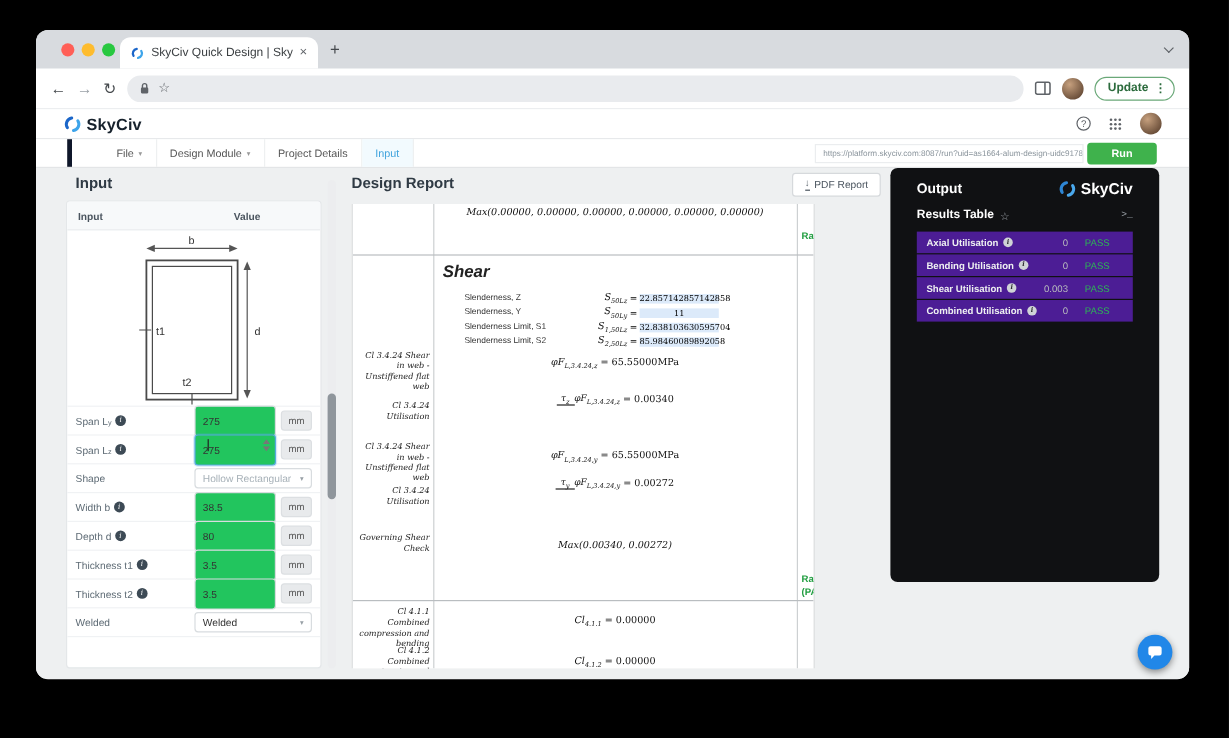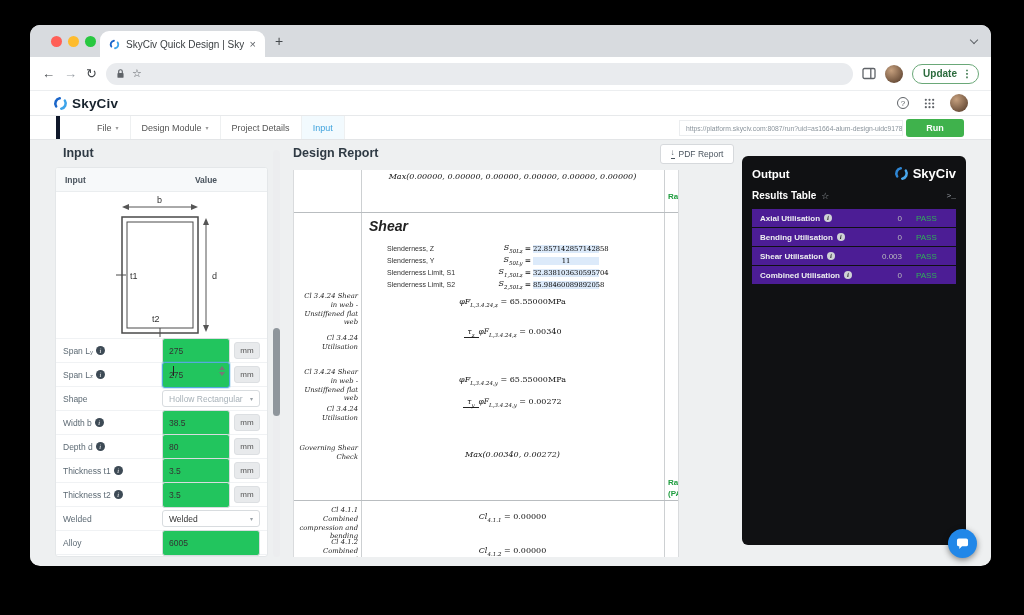--- a/index.html
+++ b/index.html
@@ -89,21 +89,21 @@
   .sl-row { position:absolute; left:93px; width:212px; height:11px; display:flex; align-items:center; }
   .sl-label { flex:1; font-size:7px; color:#333; font-family:"Liberation Sans",sans-serif; }
   .sl-sym { font-size:8px; font-style:italic; text-align:right; }
   .sl-eq { font-size:7.5px; margin:0 2px; }
   .sl-val { width:66px; background:#dceafa; font-size:6.8px; text-align:center; }
   .frac { display:inline-block; vertical-align:middle; text-align:center; font-size:7.5px; }
   .frac .fn { padding:0 4px 1px; border-bottom:1px solid #222; }
   .frac .fd { padding-top:1px; }
 
   
-  .output { position:absolute; left:712px; top:0; width:224px; height:389px; background:#101113; border-radius:6px; padding:10px 10px 0;margin-top:16px; }
+  .output { position:absolute; left:712px; top:0; width:224px; height:345px; background:#101113; border-radius:6px; padding:10px 22px 0; }
   .out-head { display:flex; align-items:center; }
   .out-title { font-size:11.5px; font-weight:bold; color:#fff; flex:1; }
   .out-brand { display:flex; align-items:center; gap:4px; }
   .out-brand-text { font-size:13px; font-weight:bold; color:#fff; }
   .results-row { display:flex; align-items:center; margin-top:9px; }
   .results-title { font-size:10px; font-weight:bold; color:#fff; }
   .res-star { color:#9aa0a6; font-size:9px; margin-left:5px; }
   .term { margin-left:auto; color:#9aa0a6; font-size:8px; font-family:"Liberation Mono",monospace; }
   .res-list { margin-top:8px; }
   .res-row { height:18px; background:#4c1d95; display:flex; align-items:center; padding:0 8px; margin-bottom:1px; }
@@ -316,28 +316,20 @@
       <div class="field-row">
         <span class="f-label">
             <span>Welded</span>
           </span>
         <span class="f-select">
             <span>Welded</span>
             <span class="sel-caret">▾</span>
           </span>
       </div>
 
-      <div class="field-row">
-        <span class="f-label">
-            <span>Alloy</span>
-          </span>
-        <span class="f-input wide">
-            <span>6005</span>
-          </span>
-      </div>
     </div>
 
     <div class="vscroll">
       <div class="vthumb"></div>
     </div>
 
     <div class="panel-title" style="left:263px; top:6px;">Design Report</div>
     <div class="pdf-btn">
       <span class="dl-ico">↓</span>
       <span>PDF Report</span>

